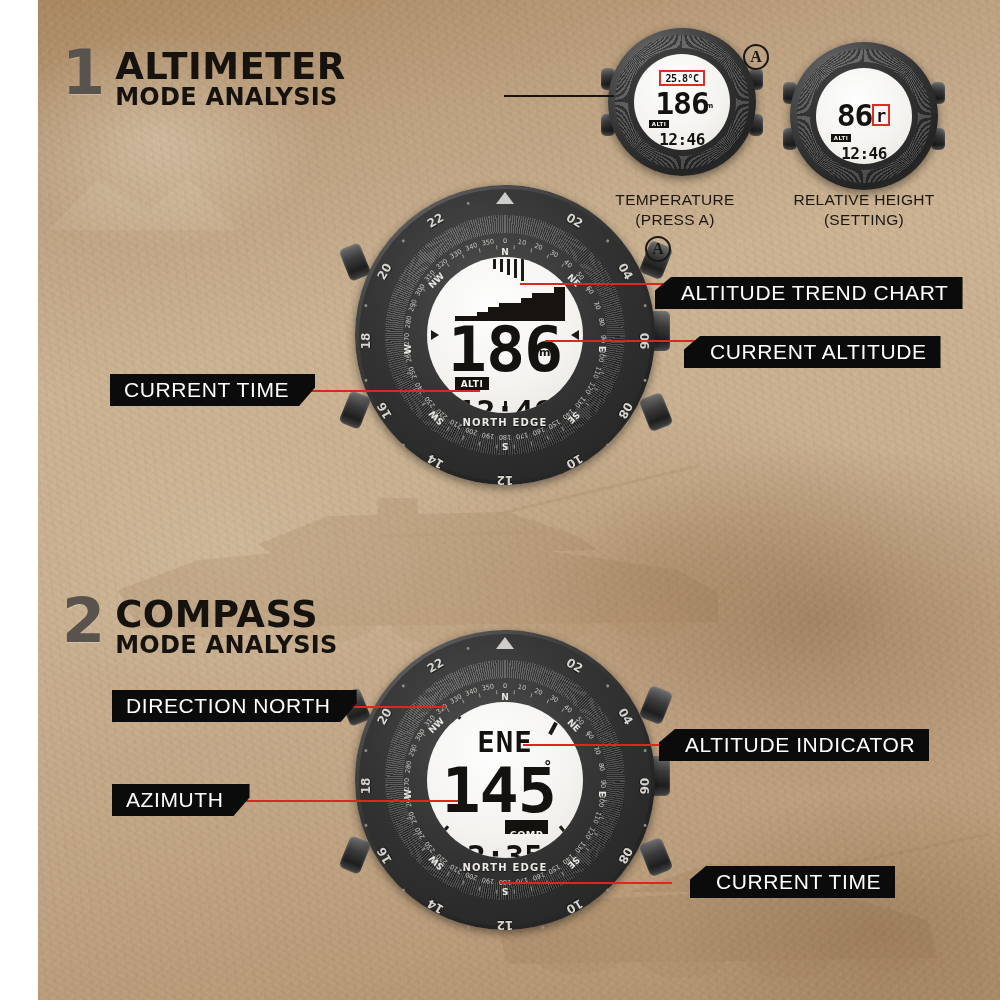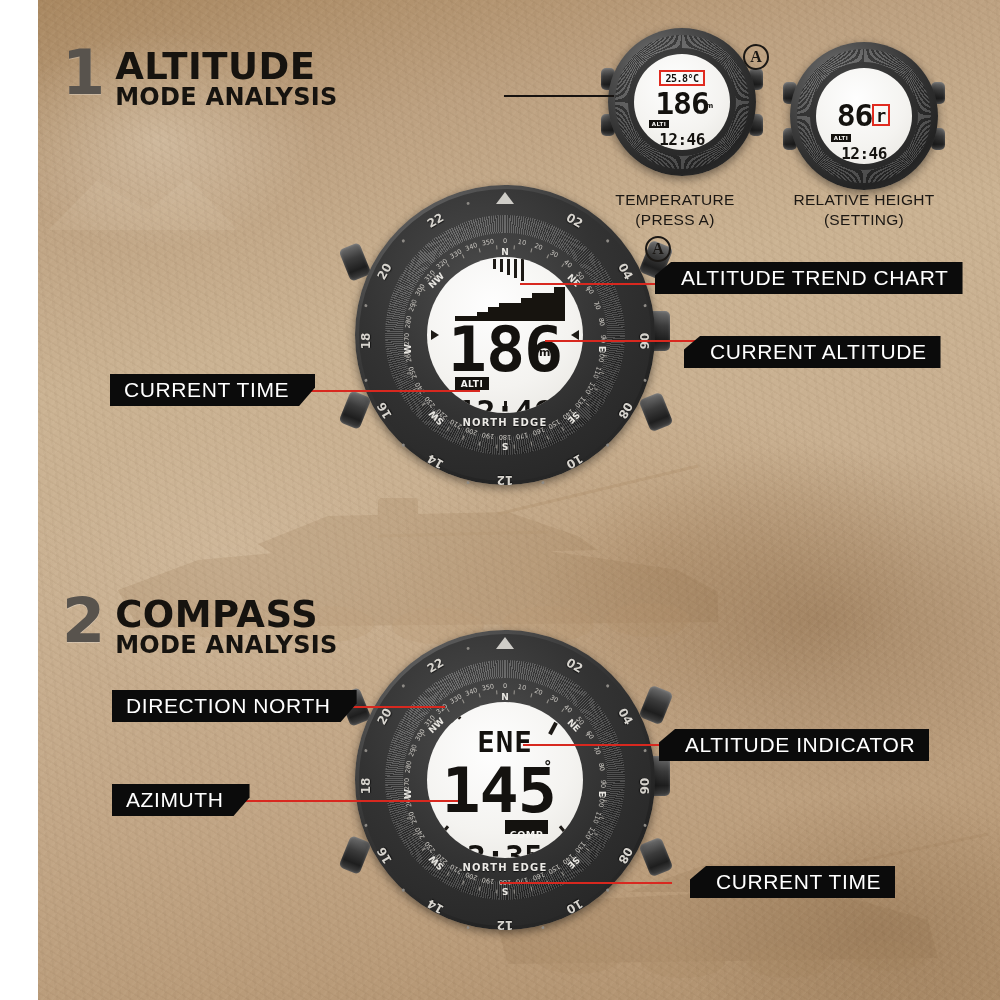--- a/index.html
+++ b/index.html
@@ -286,21 +286,21 @@
         <g fill="#f0e2cc" opacity="0.5">
           <path d="M10 170 L60 120 L110 150 L150 118 L200 170 Z"></path>
         </g>
       </svg>
     </div>
   </div>
 
   <div class="sec-head" style="left:62px; top:48px;">
     <div class="sec-num">1</div>
     <div class="sec-txt">
-      <div class="sec-title">ALTITUDE</div>
+      <div class="sec-title">ALTIMETER</div>
       <div class="sec-sub">MODE ANALYSIS</div>
     </div>
   </div>
 
   <div class="watch" style="left:608px; top:28px; width:148px; height:148px;">
     <div class="pusher" style="left:-7px; top:40px; width:14px; height:22px;"></div>
     <div class="pusher" style="right:-7px; top:40px; width:14px; height:22px;"></div>
     <div class="pusher" style="right:-7px; bottom:40px; width:14px; height:22px;"></div>
     <div class="pusher" style="left:-7px; bottom:40px; width:14px; height:22px;"></div>
 
@@ -517,21 +517,21 @@
     </div>
   </div>
 
   <div class="circA" style="left:645px; top:236px;">A</div>
 
   <div class="leader h" style="left:285px; top:390px; width:195px;"></div>
   <div class="leader h" style="left:520px; top:283px; width:145px;"></div>
   <div class="leader h" style="left:545px; top:340px; width:150px;"></div>
 
   <div class="callout right-notch" style="left:110px; top:374px;">CURRENT TIME</div>
-  <div class="callout left-notch" style="left:655px; top:262px;">ALTITUDE TREND CHART</div>
+  <div class="callout left-notch" style="left:655px; top:277px;">ALTITUDE TREND CHART</div>
   <div class="callout left-notch" style="left:684px; top:336px;">CURRENT ALTITUDE</div>
 
   <div class="sec-head" style="left:62px; top:596px;">
     <div class="sec-num">2</div>
     <div class="sec-txt">
       <div class="sec-title">COMPASS</div>
       <div class="sec-sub">MODE ANALYSIS</div>
     </div>
   </div>
 

